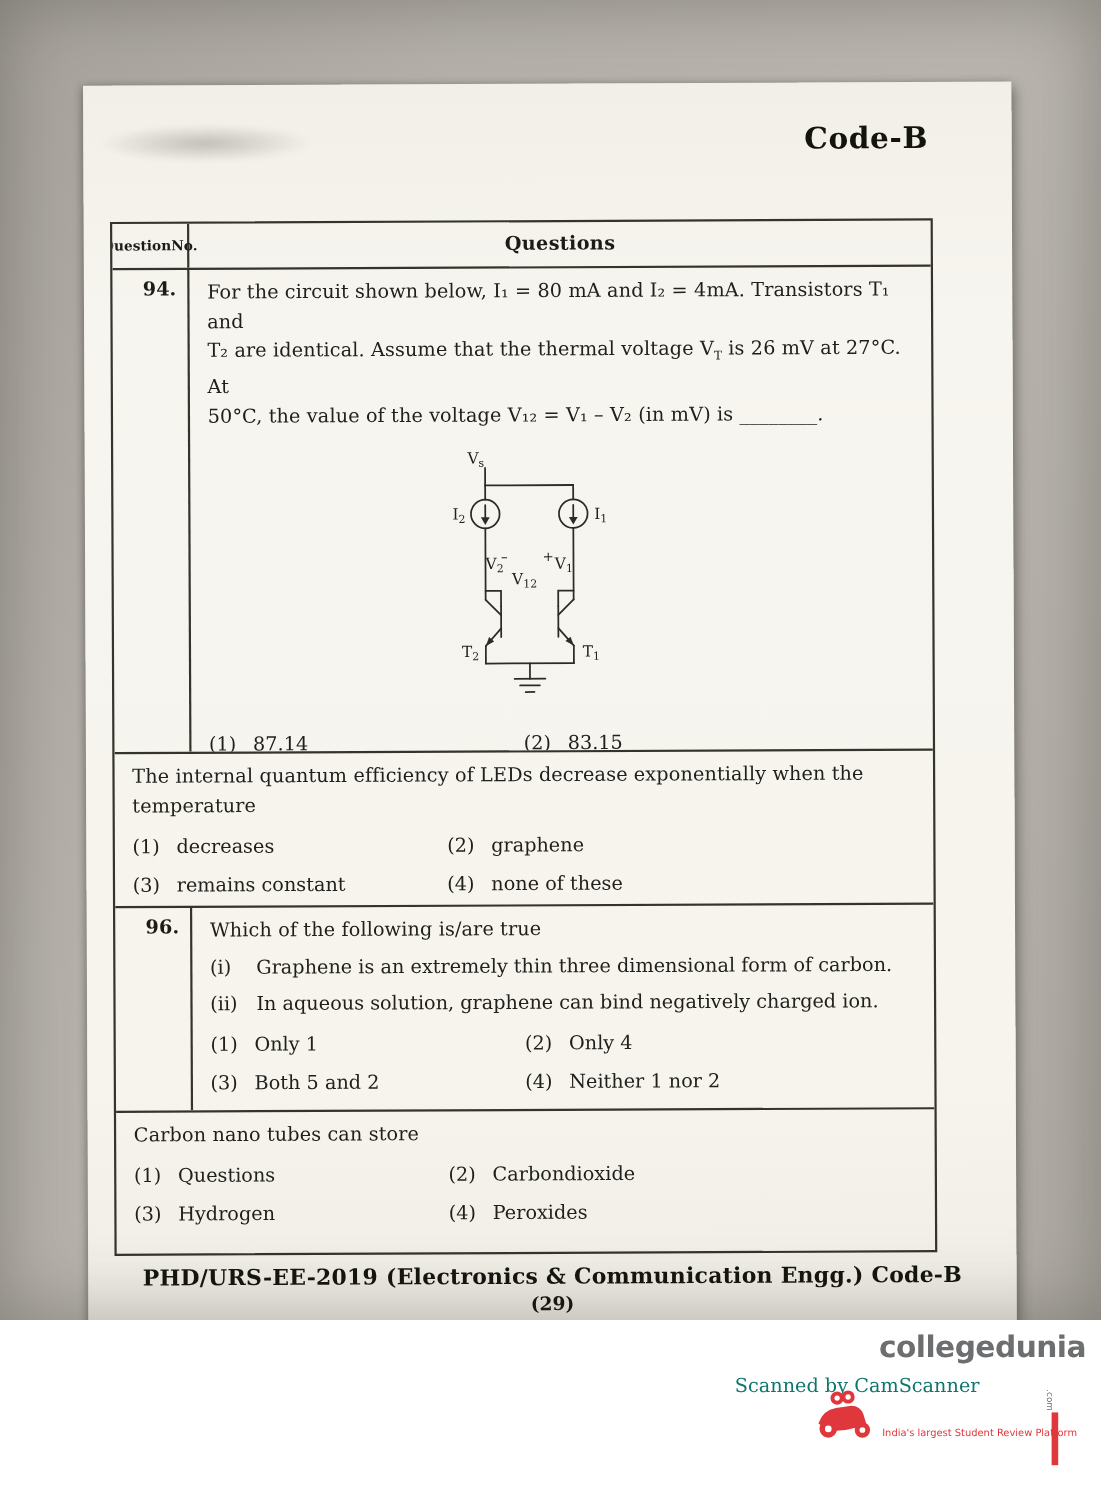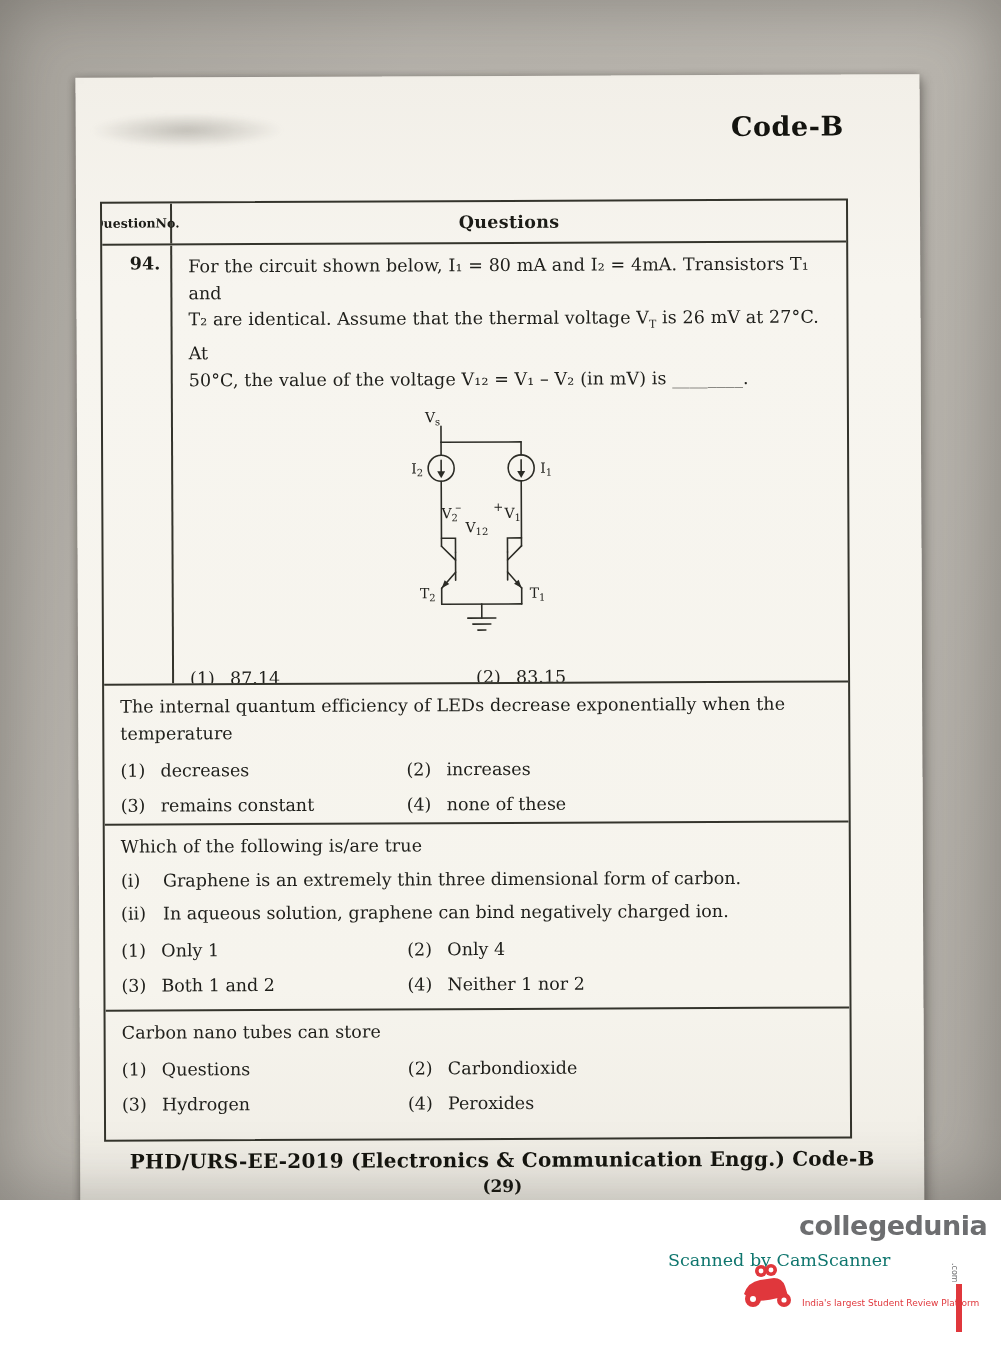--- a/index.html
+++ b/index.html
@@ -198,35 +198,36 @@
         <div class="qbody">
           <div class="qline">The internal quantum efficiency of LEDs decrease exponentially when the</div>
           <div class="qline">temperature</div>
           <div class="opts m12">
             <div class="opt">
                 <span class="on">(1)</span>
                 <span>decreases</span>
               </div>
             <div class="opt">
                 <span class="on">(2)</span>
-                <span>increases</span>
+                <span>graphene</span>
               </div>
             <div class="opt">
                 <span class="on">(3)</span>
                 <span>remains constant</span>
               </div>
             <div class="opt">
                 <span class="on">(4)</span>
                 <span>none of these</span>
               </div>
           </div>
         </div>
       </div>
 
       <div class="qrow r96">
+        <div class="qnum">96.</div>
         <div class="qbody">
           <div class="qline">Which of the following is/are true</div>
           <div>
             <div class="stmt">
                 <span class="sn">(i)</span>
                 <span>Graphene is an extremely thin three dimensional form of carbon.</span>
               </div>
             <div class="stmt">
                 <span class="sn">(ii)</span>
                 <span>In aqueous solution, graphene can bind negatively charged ion.</span>
@@ -236,21 +237,21 @@
             <div class="opt">
                 <span class="on">(1)</span>
                 <span>Only 1</span>
               </div>
             <div class="opt">
                 <span class="on">(2)</span>
                 <span>Only 4</span>
               </div>
             <div class="opt">
                 <span class="on">(3)</span>
-                <span>Both 1 and 2</span>
+                <span>Both 5 and 2</span>
               </div>
             <div class="opt">
                 <span class="on">(4)</span>
                 <span>Neither 1 nor 2</span>
               </div>
           </div>
         </div>
       </div>
 
       <div class="qrow r97">

